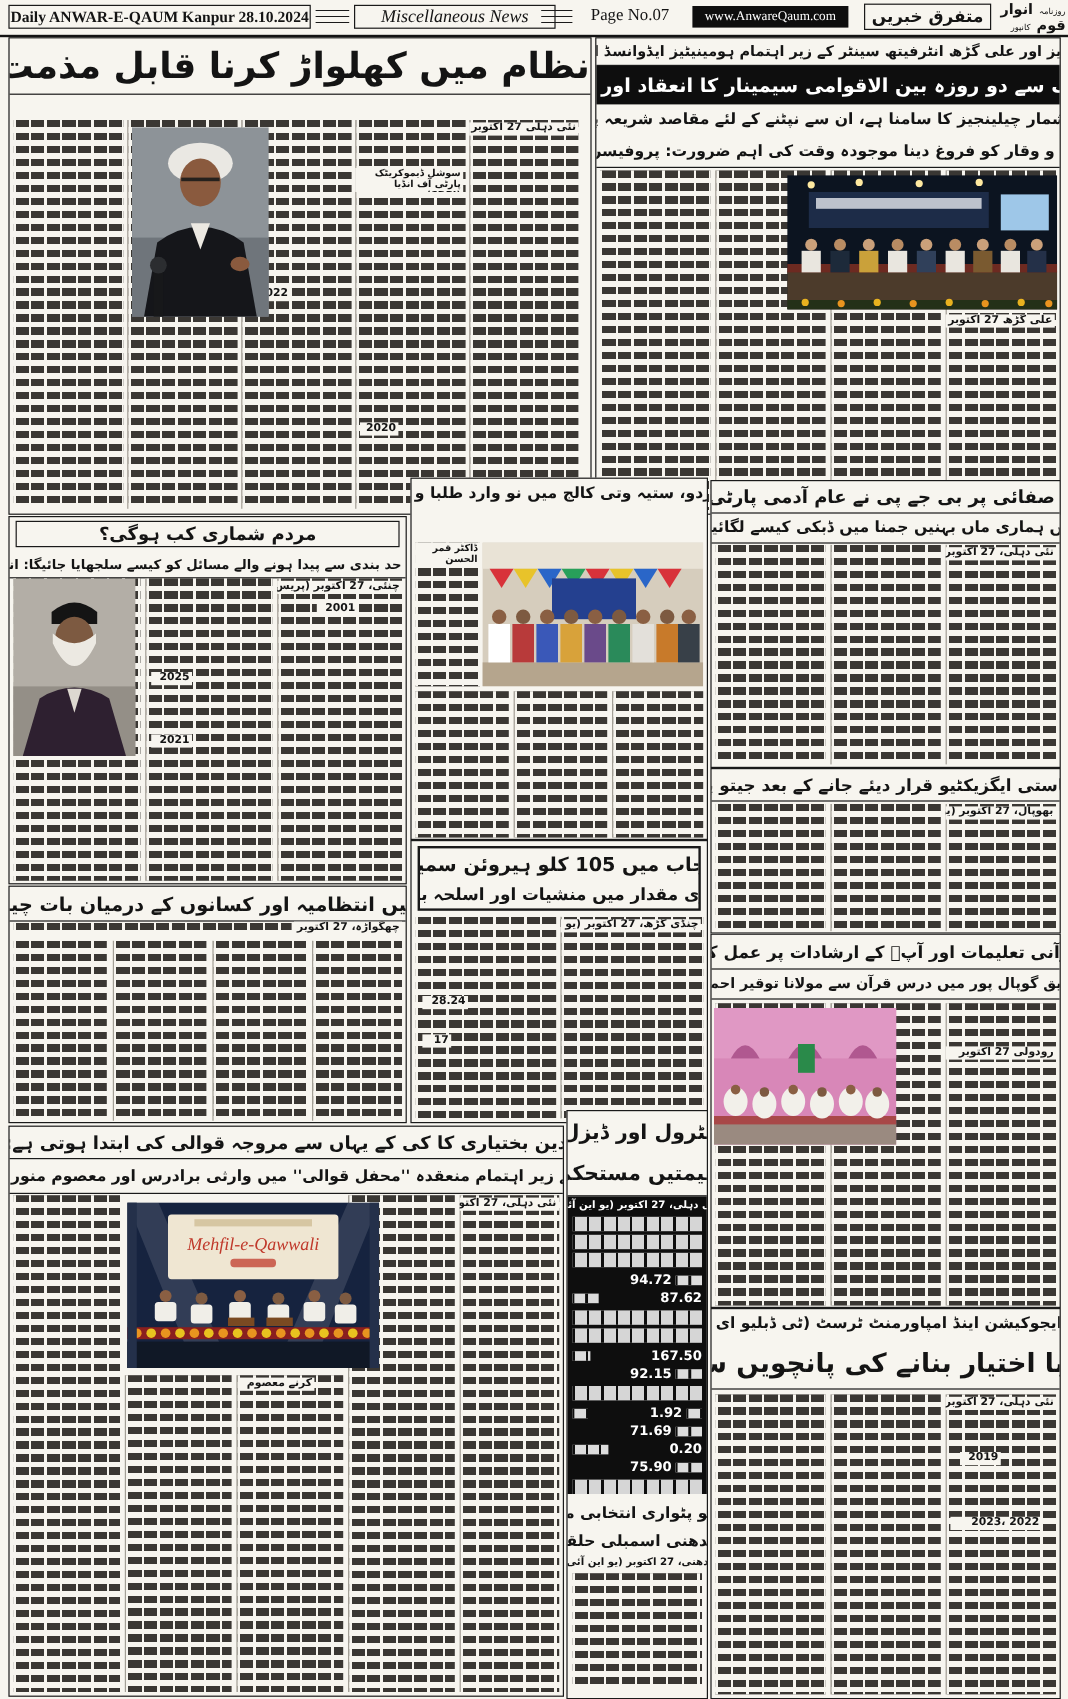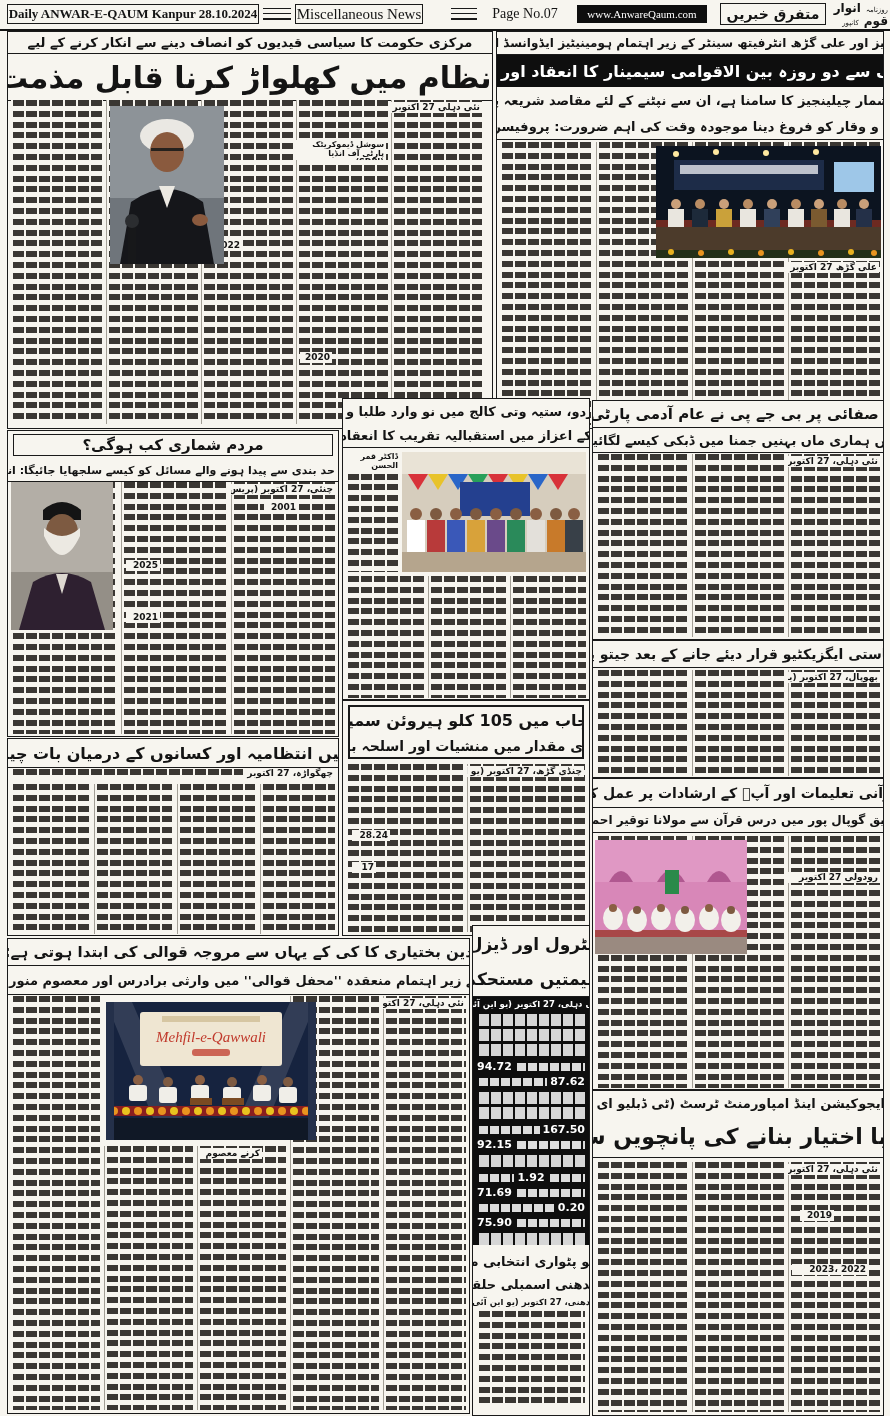--- a/index.html
+++ b/index.html
@@ -17,62 +17,59 @@
       repeating-linear-gradient(90deg,#f7f5ef 0 2px,transparent 2px 13px),
       repeating-linear-gradient(180deg,#3a3733 0 6px,transparent 6px 10.8px);}
   .rule{border-left:1px solid #a39f96;}
   .chip{position:absolute;background:#f7f5ef;font-weight:bold;font-size:9px;line-height:11px;
         direction:rtl;padding:0 2px;white-space:nowrap;overflow:hidden;box-sizing:border-box;}
   .chipwrap{white-space:normal;font-size:8px;line-height:9px;}
   .kick{font-weight:bold;border-bottom:1px solid #1a1a1a;}
   .inv{background:#0e0e0e;color:#fff;}
   .deco{background:repeating-linear-gradient(180deg,#1a1a1a 0 1.5px,transparent 1.5px 5px);}
   .prow{display:flex;align-items:center;gap:3px;height:15px;padding:0 4px;color:#fff;}
-  .prow b{font-size:11px;line-height:13px;}
+  .prow b{font-size:11px;line-height:13px;margin-left:48px;}
   .pf{flex:1;height:8px;background:
       repeating-linear-gradient(90deg,#0e0e0e 0 2px,transparent 2px 11px),
       linear-gradient(#dcdcdc,#dcdcdc);}
   .irow{height:12px;margin:3px 4px;background:
       repeating-linear-gradient(90deg,#0e0e0e 0 2px,transparent 2px 12px),
       linear-gradient(#d6d6d6,#d6d6d6);}
 </style>
 </head>
 <body>
 
 <div class="page">
 
   <div class="abs" style="left:0;top:0;width:890px;height:29px;border-bottom:2px solid #141414;background:#f7f5ef;">
     <div class="abs bx ctr ser b" style="left:7px;top:4px;width:252px;height:20px;font-size:13px;">
       <span>Daily ANWAR-E-QAUM Kanpur 28.10.2024</span>
     </div>
     <div class="abs deco" style="left:263px;top:8px;width:28px;height:13px;"></div>
-    <div class="abs bx ctr ser" style="left:295px;top:4px;width:128px;height:20px;font-size:15px;">
+    <div class="abs bx ctr ser" style="left:295px;top:4px;width:168px;height:20px;font-size:15px;font-style:italic;">
       <span>Miscellaneous News</span>
     </div>
     <div class="abs deco" style="left:451px;top:8px;width:26px;height:13px;"></div>
     <div class="abs ctr ser" style="left:481px;top:4px;width:88px;height:20px;font-size:14px;">
       <span>Page No.07</span>
     </div>
     <div class="abs inv ctr ser" style="left:577px;top:5px;width:130px;height:18px;font-size:11px;">
       <span>www.AnwareQaum.com</span>
     </div>
     <div class="abs bx ctr u b" style="left:720px;top:3px;width:106px;height:22px;font-size:14px;box-shadow:0 0 0 2px #f7f5ef inset;">
       <span>متفرق خبریں</span>
     </div>
     <div class="abs u" style="left:828px;top:2px;width:60px;height:26px;text-align:right;line-height:8px;overflow:hidden;">
       <span style="font-size:7px;">روزنامہ</span>
       <span class="b" style="font-size:12px;line-height:13px;">انوار قوم</span>
       <span style="font-size:7px;">کانپور</span>
     </div>
   </div>
 
   <div class="abs bx" style="left:7px;top:31px;width:486px;height:398px;">
-    <div class="ctr u kick" style="height:21px;font-size:13px;">
-      <span>مرکزی حکومت کا سیاسی قیدیوں کو انصاف دینے سے انکار کرنے کے لیے</span>
-    </div>
     <div class="ctr u b" style="height:46px;font-size:30px;border-bottom:1px solid #1a1a1a;">
       <span>عدالتی نظام میں کھلواڑ کرنا قابل مذمت :SDPI</span>
     </div>
   </div>
   <div class="abs sim" style="left:11px;top:100px;width:92px;height:324px;"></div>
   <div class="abs sim rule" style="left:106px;top:100px;width:92px;height:324px;"></div>
   <div class="abs sim rule" style="left:201px;top:100px;width:92px;height:324px;"></div>
   <div class="abs sim rule" style="left:296px;top:100px;width:92px;height:324px;"></div>
   <div class="abs sim rule" style="left:391px;top:100px;width:91px;height:324px;"></div>
   <span class="chip" style="left:391px;top:102px;width:91px;">نئی دہلی 27 اکتوبر (پریس ریلیز)</span>
@@ -183,23 +180,20 @@
       <ellipse cx="51" cy="50" rx="16" ry="18" fill="#7d5a41"></ellipse>
       <path d="M33,54 Q51,92 69,54 L69,46 Q51,62 33,46 Z" fill="#ece9e2"></path>
       <path d="M8,148 L22,100 Q51,82 80,100 L94,148 Z" fill="#2e2030"></path>
       <polygon points="45,92 57,92 51,112" fill="#ddd8d0"></polygon>
     </svg>
   </div>
 
   <div class="abs bx" style="left:342px;top:398px;width:248px;height:302px;">
     <div class="ctr u b" style="height:24px;font-size:13px;">
       <span>شعبہ اردو، ستیہ وتی کالج میں نو وارد طلبا و طالبات</span>
-    </div>
-    <div class="ctr u b" style="height:24px;font-size:13px;border-bottom:1px solid #1a1a1a;">
-      <span>کے اعزاز میں استقبالیہ تقریب کا انعقاد</span>
     </div>
   </div>
   <div class="abs sim" style="left:346px;top:452px;width:54px;height:120px;"></div>
   <span class="chip chipwrap" style="left:346px;top:452px;width:54px;height:20px;">ڈاکٹر قمر الحسن</span>
   <div class="abs sim" style="left:346px;top:576px;width:78px;height:122px;"></div>
   <div class="abs sim rule" style="left:428px;top:576px;width:78px;height:122px;"></div>
   <div class="abs sim rule" style="left:510px;top:576px;width:76px;height:122px;"></div>
 
   <div class="abs" style="left:402px;top:452px;width:184px;height:120px;">
     <svg width="184" height="120" viewBox="0 0 184 120">

